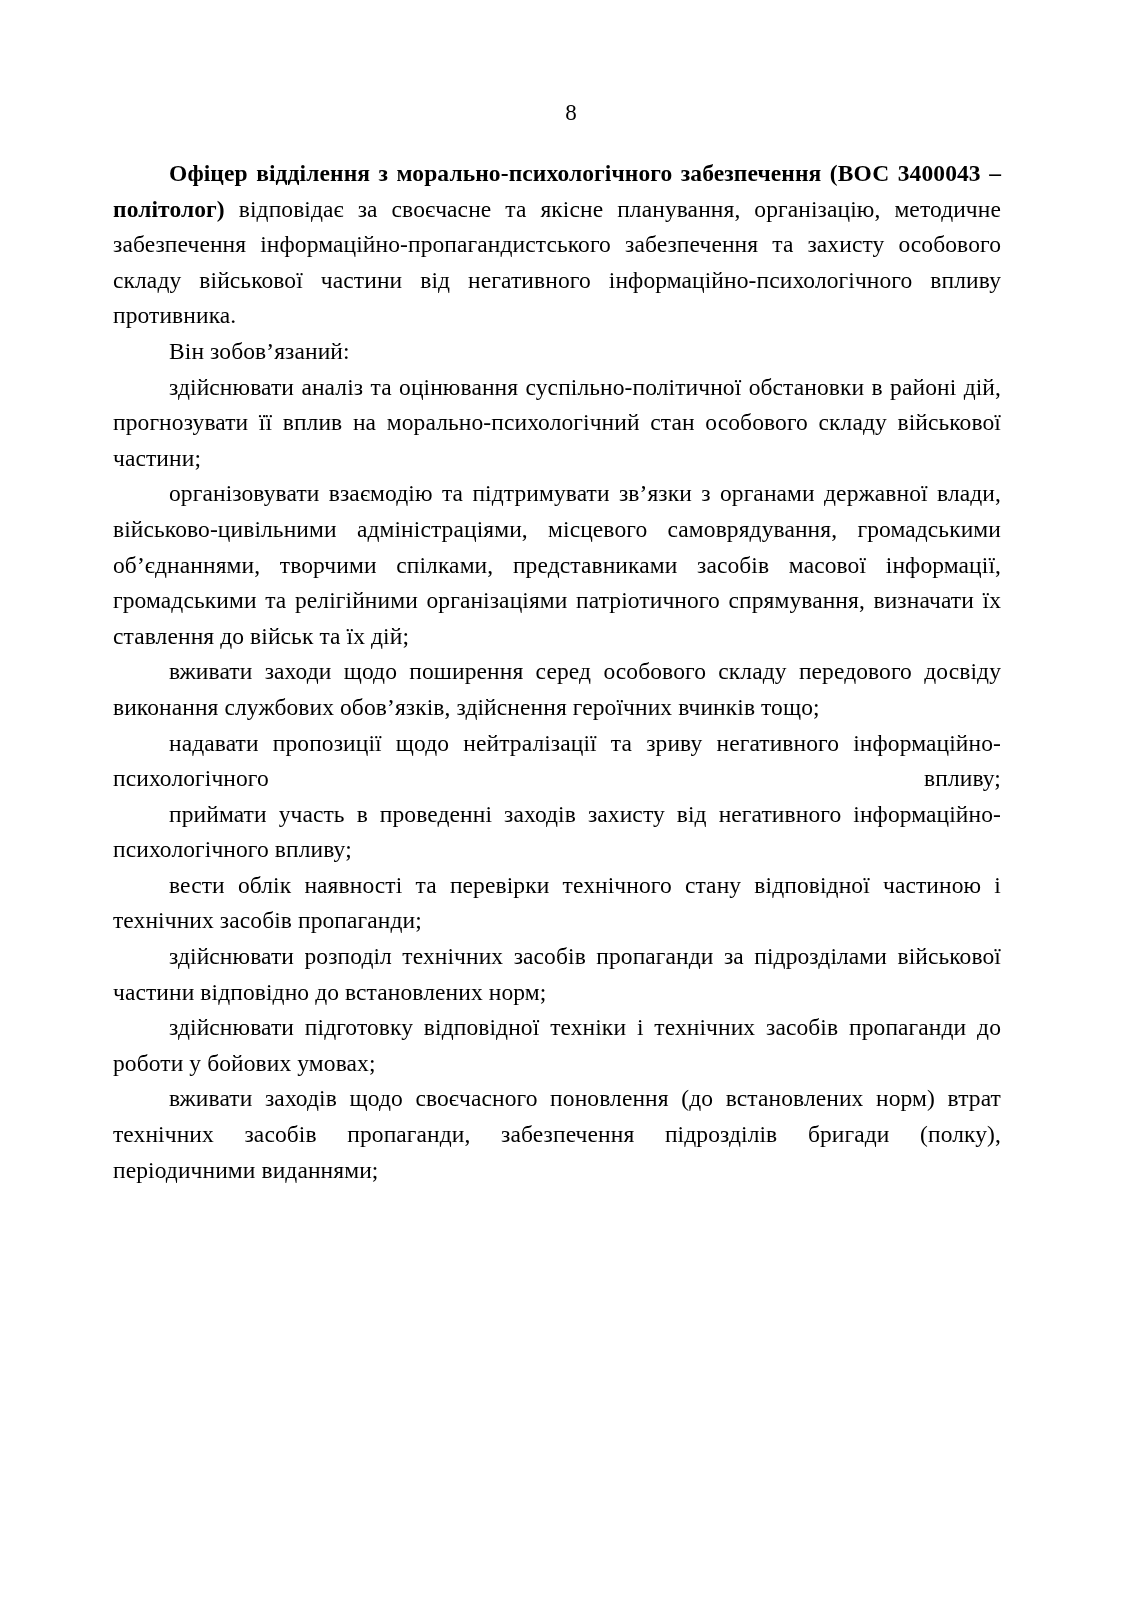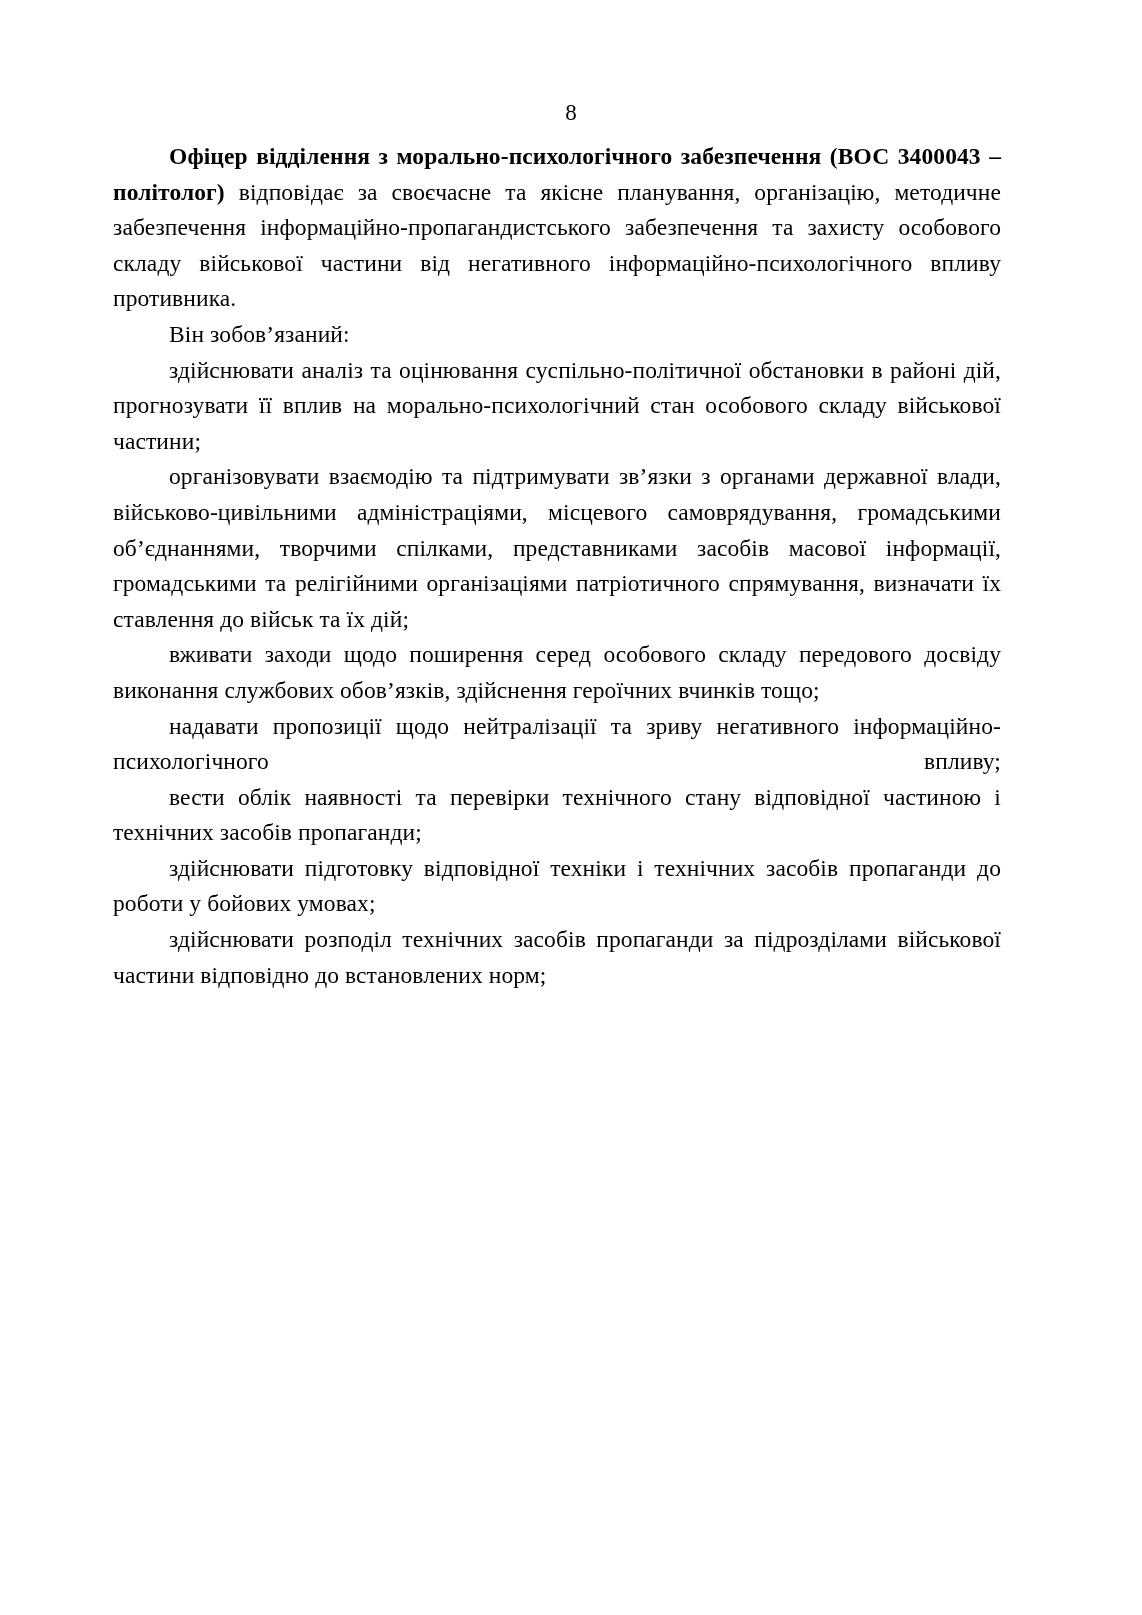--- a/index.html
+++ b/index.html
@@ -22,21 +22,21 @@
     top: 101px;
     left: 0;
     right: 0;
     text-align: center;
     font-size: 23px;
     line-height: 1;
     font-family: "Liberation Serif", "DejaVu Serif", serif;
   }
   .body-block {
     position: absolute;
-    top: 139px;
+    top: 156px;
     left: 113px;
     width: 888px;
   }
   p.para {
     margin: 0;
     font-size: 23.5px;
     line-height: 35.6px;
     text-align: justify;
     text-indent: 56px;
     text-justify: inter-word;
@@ -69,24 +69,26 @@
     <p class="para">здійснювати аналіз та оцінювання суспільно-політичної обстановки в районі дій, прогнозувати її вплив на морально-психологічний стан особового складу військової частини;</p>
 
     <p class="para">організовувати взаємодію та підтримувати зв’язки з органами державної влади, військово-цивільними адміністраціями, місцевого самоврядування, громадськими об’єднаннями, творчими спілками, представниками засобів масової інформації, громадськими та релігійними організаціями патріотичного спрямування, визначати їх ставлення до військ та їх дій;</p>
 
 
     <p class="para">вживати заходи щодо поширення серед особового складу передового досвіду виконання службових обов’язків, здійснення героїчних вчинків тощо;</p>
 
 
     <p class="para stretch">надавати пропозиції щодо нейтралізації та зриву негативного інформаційно-психологічного впливу;</p>
 
+    <p class="para">приймати участь в проведенні заходів захисту від негативного інформаційно-психологічного впливу;</p>
 
     <p class="para">вести облік наявності та перевірки технічного стану відповідної частиною і технічних засобів пропаганди;</p>
 
 
+    <p class="para">здійснювати розподіл технічних засобів пропаганди за підрозділами військової частини відповідно до встановлених норм;</p>
+
     <p class="para">здійснювати підготовку відповідної техніки і технічних засобів пропаганди до роботи у бойових умовах;</p>
 
-    <p class="para">здійснювати розподіл технічних засобів пропаганди за підрозділами військової частини відповідно до встановлених норм;</p>
 
-
+    <p class="para">вживати заходів щодо своєчасного поновлення (до встановлених норм) втрат технічних засобів пропаганди, забезпечення підрозділів бригади (полку), періодичними виданнями;</p>
 
   </div>
 </div>
 
 </body></html>

